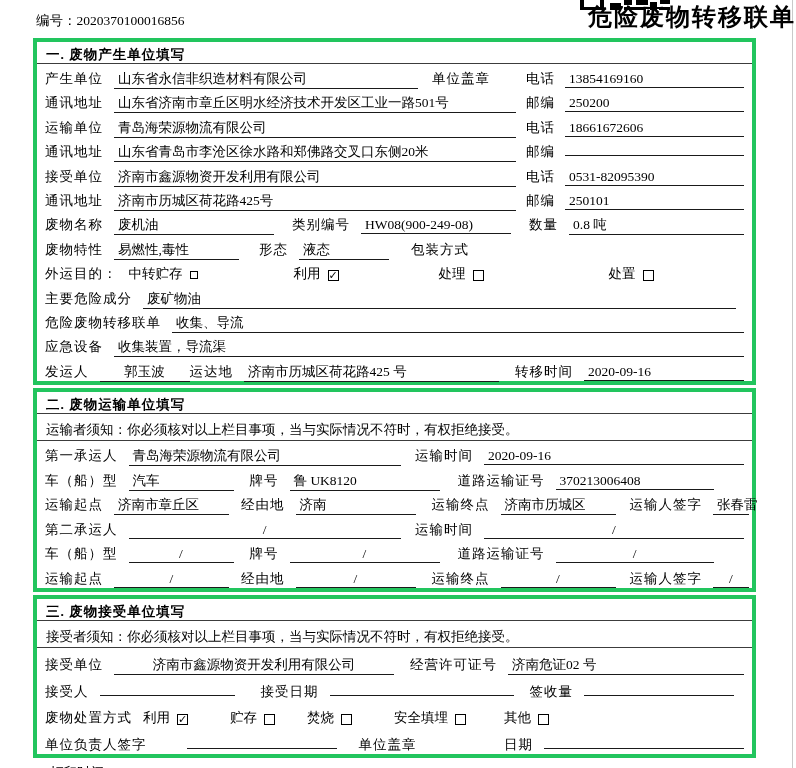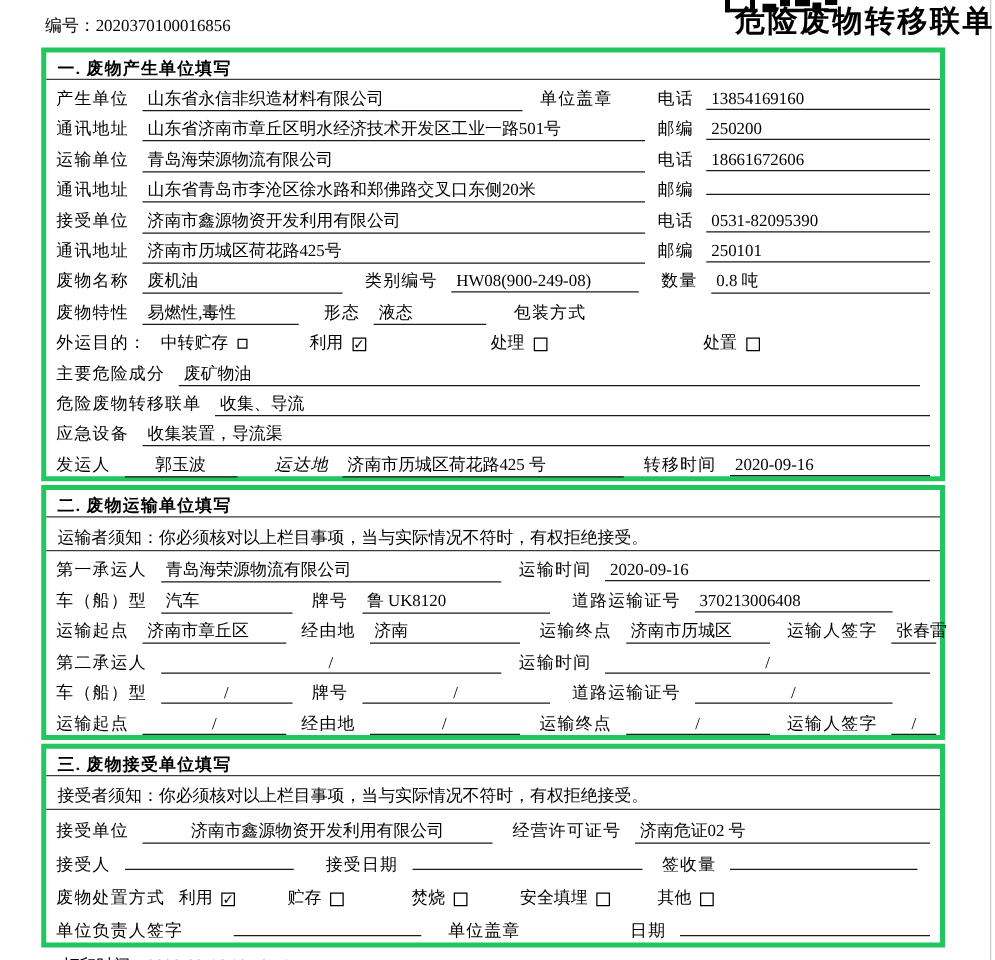--- a/index.html
+++ b/index.html
@@ -143,21 +143,21 @@
     <div class="row">
       <span class="lbl">废物特性</span>
       <span class="val w125">易燃性,毒性</span>
       <span class="lbl" style="margin-left:20px;">形态</span>
       <span class="val w90">液态</span>
       <span class="lbl" style="margin-left:22px;">包装方式</span>
     </div>
 
     <div class="row">
       <span class="lbl">外运目的：</span>
-      <span class="opt" style="margin-right:50px;">
+      <span class="opt" style="margin-right:96px;">
           <span>中转贮存</span>
           <span class="cb small"></span>
         </span>
       <span class="opt" style="margin-right:100px;">
           <span>利用</span>
           <span class="cb checked">✓</span>
         </span>
       <span class="opt" style="margin-right:125px;">
           <span>处理</span>
           <span class="cb"></span>
@@ -179,21 +179,21 @@
     </div>
 
     <div class="row">
       <span class="lbl">应急设备</span>
       <span class="val grow">收集装置，导流渠</span>
     </div>
 
     <div class="row">
       <span class="lbl">发运人</span>
       <span class="val w90 ctr">郭玉波</span>
-      <span class="lbl" style="margin-left:30px;font-style:italic;">运达地</span>
+      <span class="lbl" style="">运达地</span>
       <span class="val grow">济南市历城区荷花路425 号</span>
       <span class="lbl" style="margin-left:16px;">转移时间</span>
       <span class="val w160">2020-09-16</span>
     </div>
   </div>
 
   <div class="box s2">
     <div class="sec-hd">二. 废物运输单位填写</div>
     <div class="notice-row">
       <span>运输者须知：</span>
@@ -277,21 +277,21 @@
       <span class="lbl" style="margin-left:16px;">签收量</span>
       <span class="val w150" style="margin-right:10px;"></span>
     </div>
 
     <div class="row">
       <span class="lbl" style="">废物处置方式</span>
       <span class="opt" style="margin-right:42px;">
           <span>利用</span>
           <span class="cb checked">✓</span>
         </span>
-      <span class="opt" style="margin-right:54px;">
+      <span class="opt" style="margin-right:32px;">
           <span>贮存</span>
           <span class="cb"></span>
         </span>
       <span class="opt" style="margin-right:42px;">
           <span>焚烧</span>
           <span class="cb"></span>
         </span>
       <span class="opt" style="margin-right:38px;">
           <span>安全填埋</span>
           <span class="cb"></span>

